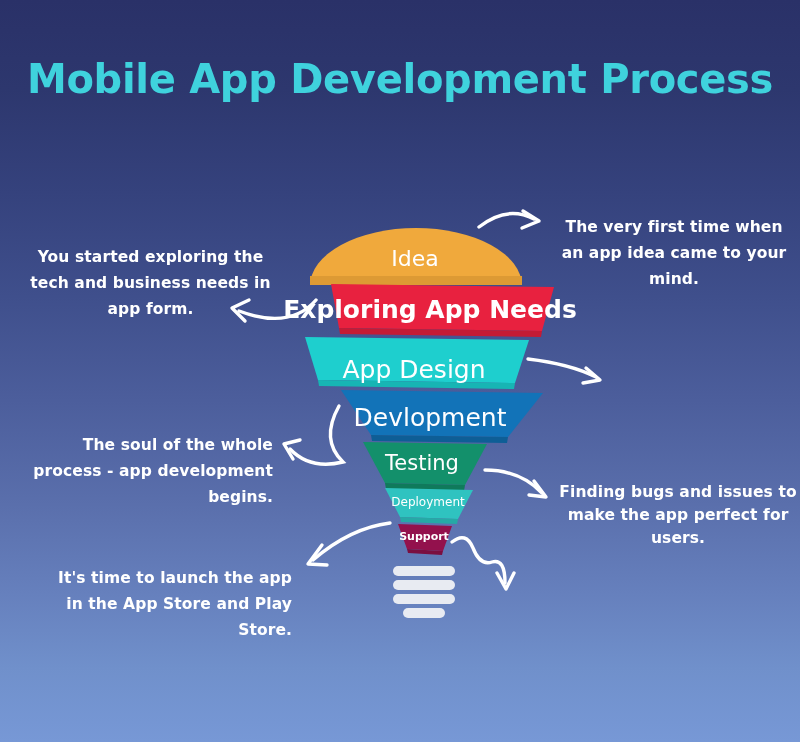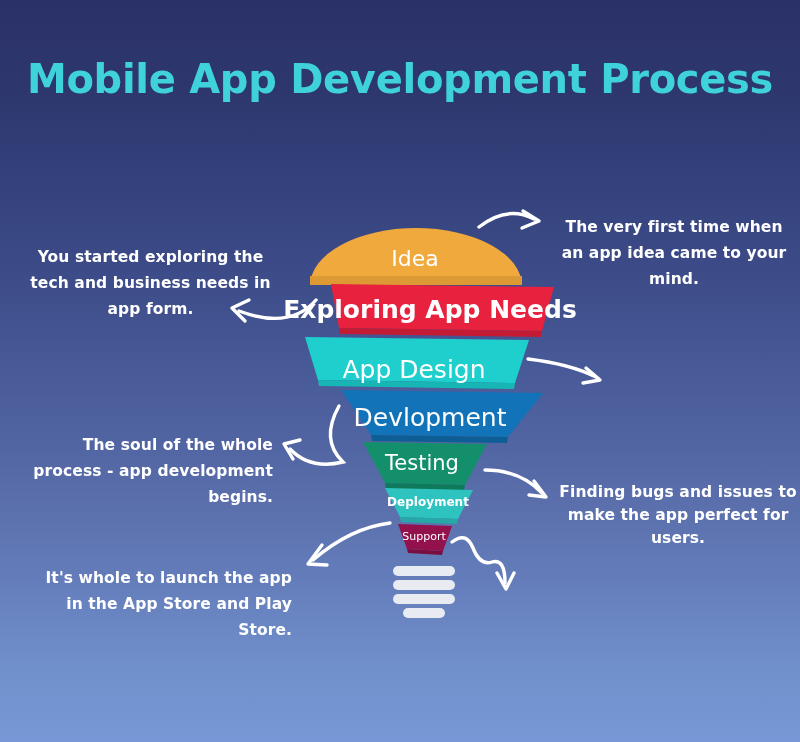--- a/index.html
+++ b/index.html
@@ -55,22 +55,22 @@
     color: #ffffff;
     font-weight: normal;
     white-space: nowrap;
     transform: translateX(-50%);
   }
   .seg-idea     { left: 415px; top: 246px; font-size: 22px; text-align: center; }
   .seg-explore  { left: 430px; top: 295px; font-size: 25px; font-weight: bold;}
   .seg-design   { left: 414px; top: 355px; font-size: 25px; }
   .seg-develop  { left: 430px; top: 403px; font-size: 25px; }
   .seg-testing  { left: 422px; top: 451px; font-size: 21px; }
-  .seg-deploy   { left: 428px; top: 495px; font-size: 12px; font-weight: bold;}
-  .seg-support  { left: 424px; top: 530px; font-size: 11px; font-weight: normal;}
+  .seg-deploy   { left: 428px; top: 495px; font-size: 12px; font-weight: normal;}
+  .seg-support  { left: 424px; top: 530px; font-size: 11px; font-weight: bold;}
 
   
   .callout {
     position: absolute;
     color: #ffffff;
     font-size: 15.5px;
     line-height: 26px;
     font-weight: bold;
     letter-spacing: 0.1px;
   }
@@ -189,15 +189,15 @@
   <div class="seg-label seg-design">App Design</div>
   <div class="seg-label seg-develop">Devlopment</div>
   <div class="seg-label seg-testing">Testing</div>
   <div class="seg-label seg-deploy">Deployment</div>
   <div class="seg-label seg-support">Support</div>
 
   <div class="callout right" id="c-idea">The very first time when an app idea came to your mind.</div>
   <div class="callout left" id="c-explore">You started exploring the tech and business needs in app form.</div>
   <div class="callout left" id="c-develop">The soul of the whole process - app development begins.</div>
   <div class="callout right" id="c-testing">Finding bugs and issues to make the app perfect for users.</div>
-  <div class="callout left" id="c-deploy">It's whole to launch the app in the App Store and Play Store.</div>
+  <div class="callout left" id="c-deploy">It's time to launch the app in the App Store and Play Store.</div>
 
 </div>
 
 </body></html>

